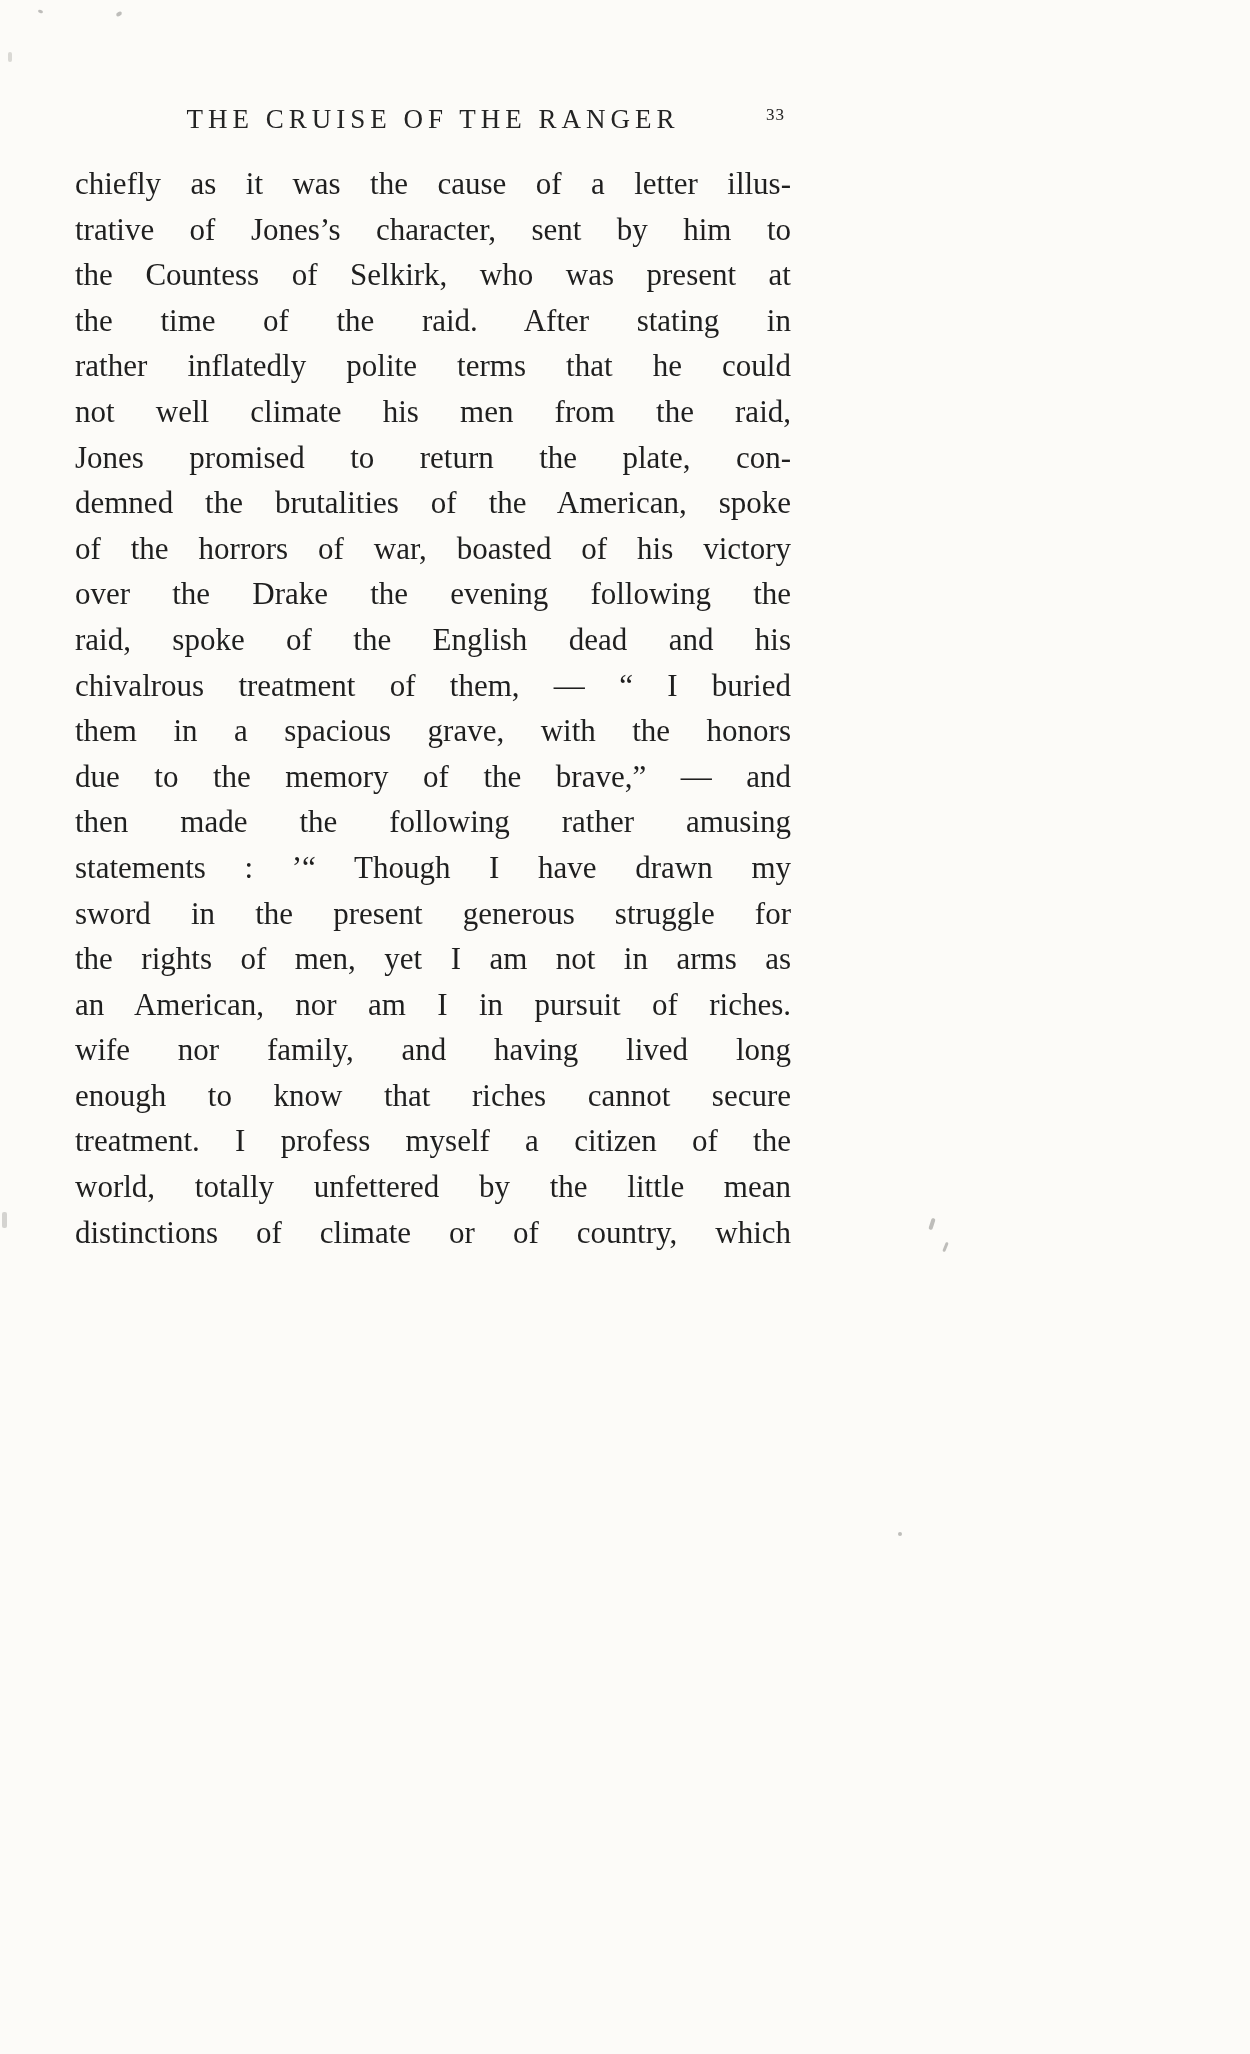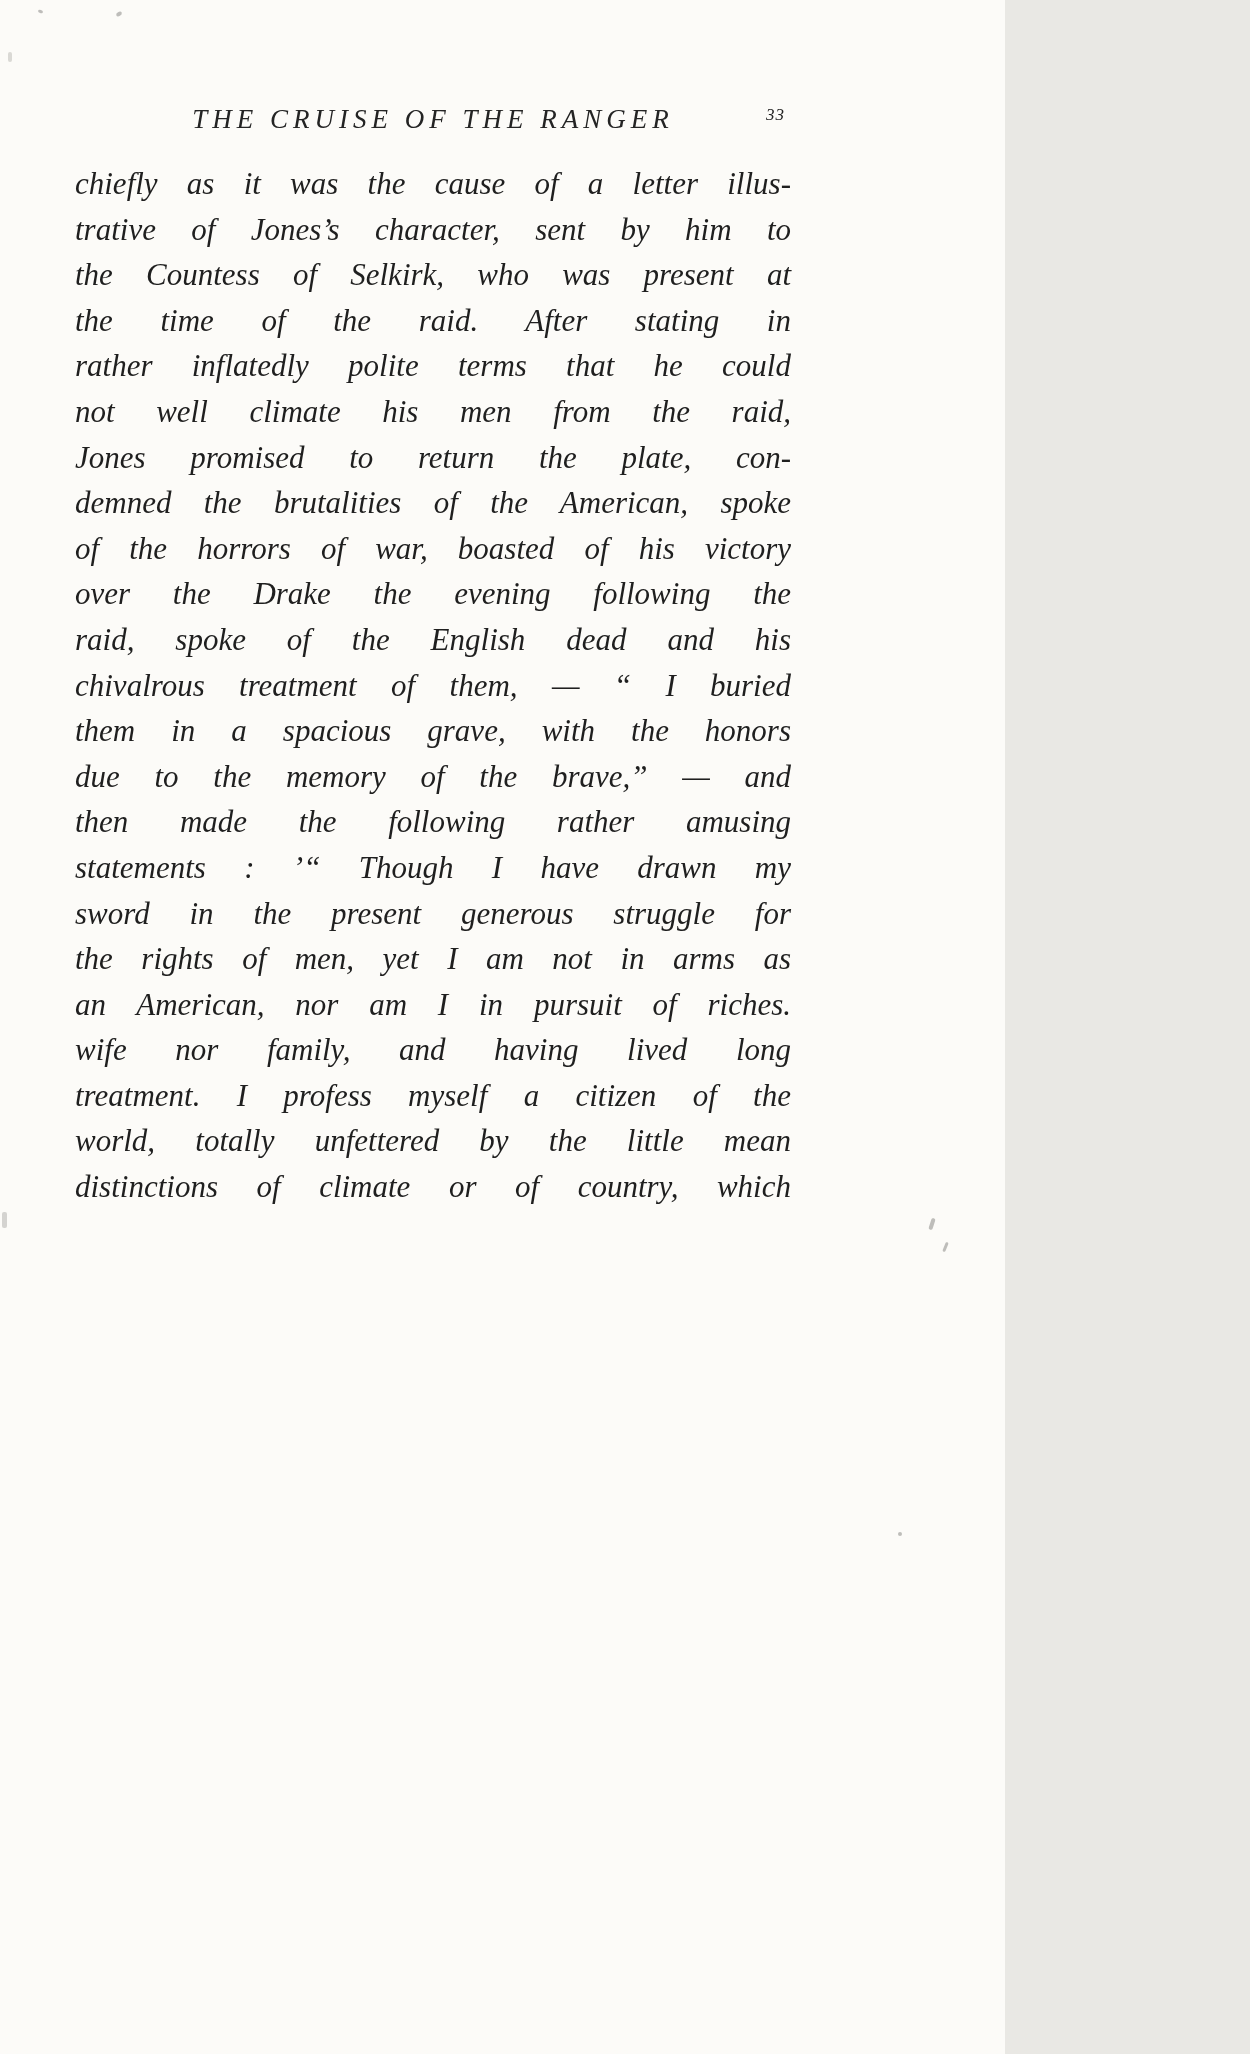--- a/index.html
+++ b/index.html
@@ -2,28 +2,27 @@
 <html><head>
 <meta charset="utf-8">
 <style>
   html, body {
     margin: 0;
     padding: 0;
     background: #e9e8e4;
   }
   .page {
     position: relative;
-    width: 1005px;
+    width: 1250px;
     height: 2054px;
     background: #fcfbf8;
     font-family: "Liberation Serif", "DejaVu Serif", serif;
     color: #1f1f1f;
     overflow: hidden;
     box-sizing: border-box;
-    font-style: italic;
   }
   .running-header {
     position: absolute;
     top: 104px;
     left: 75px;
     width: 716px;
     height: 42px;
   }
   .header-title {
     text-align: center;
@@ -94,20 +93,21 @@
     <div class="line">raid, spoke of the English dead and his</div>
     <div class="line">chivalrous treatment of them, — “ I buried</div>
     <div class="line">them in a spacious grave, with the honors</div>
     <div class="line">due to the memory of the brave,” — and</div>
     <div class="line">then made the following rather amusing</div>
     <div class="line">statements : ’“ Though I have drawn my</div>
     <div class="line">sword in the present generous struggle for</div>
     <div class="line">the rights of men, yet I am not in arms as</div>
     <div class="line">an American, nor am I in pursuit of riches.</div>
     <div class="line">wife nor family, and having lived long</div>
+    <div class="line">enough to know that riches cannot secure</div>
     <div class="line">treatment. I profess myself a citizen of the</div>
     <div class="line">world, totally unfettered by the little mean</div>
     <div class="line">distinctions of climate or of country, which</div>
   </div>
 
   <div class="speck s1"></div>
   <div class="speck s2"></div>
   <div class="speck s3"></div>
   <div class="speck s4"></div>
   <div class="speck s5"></div>

